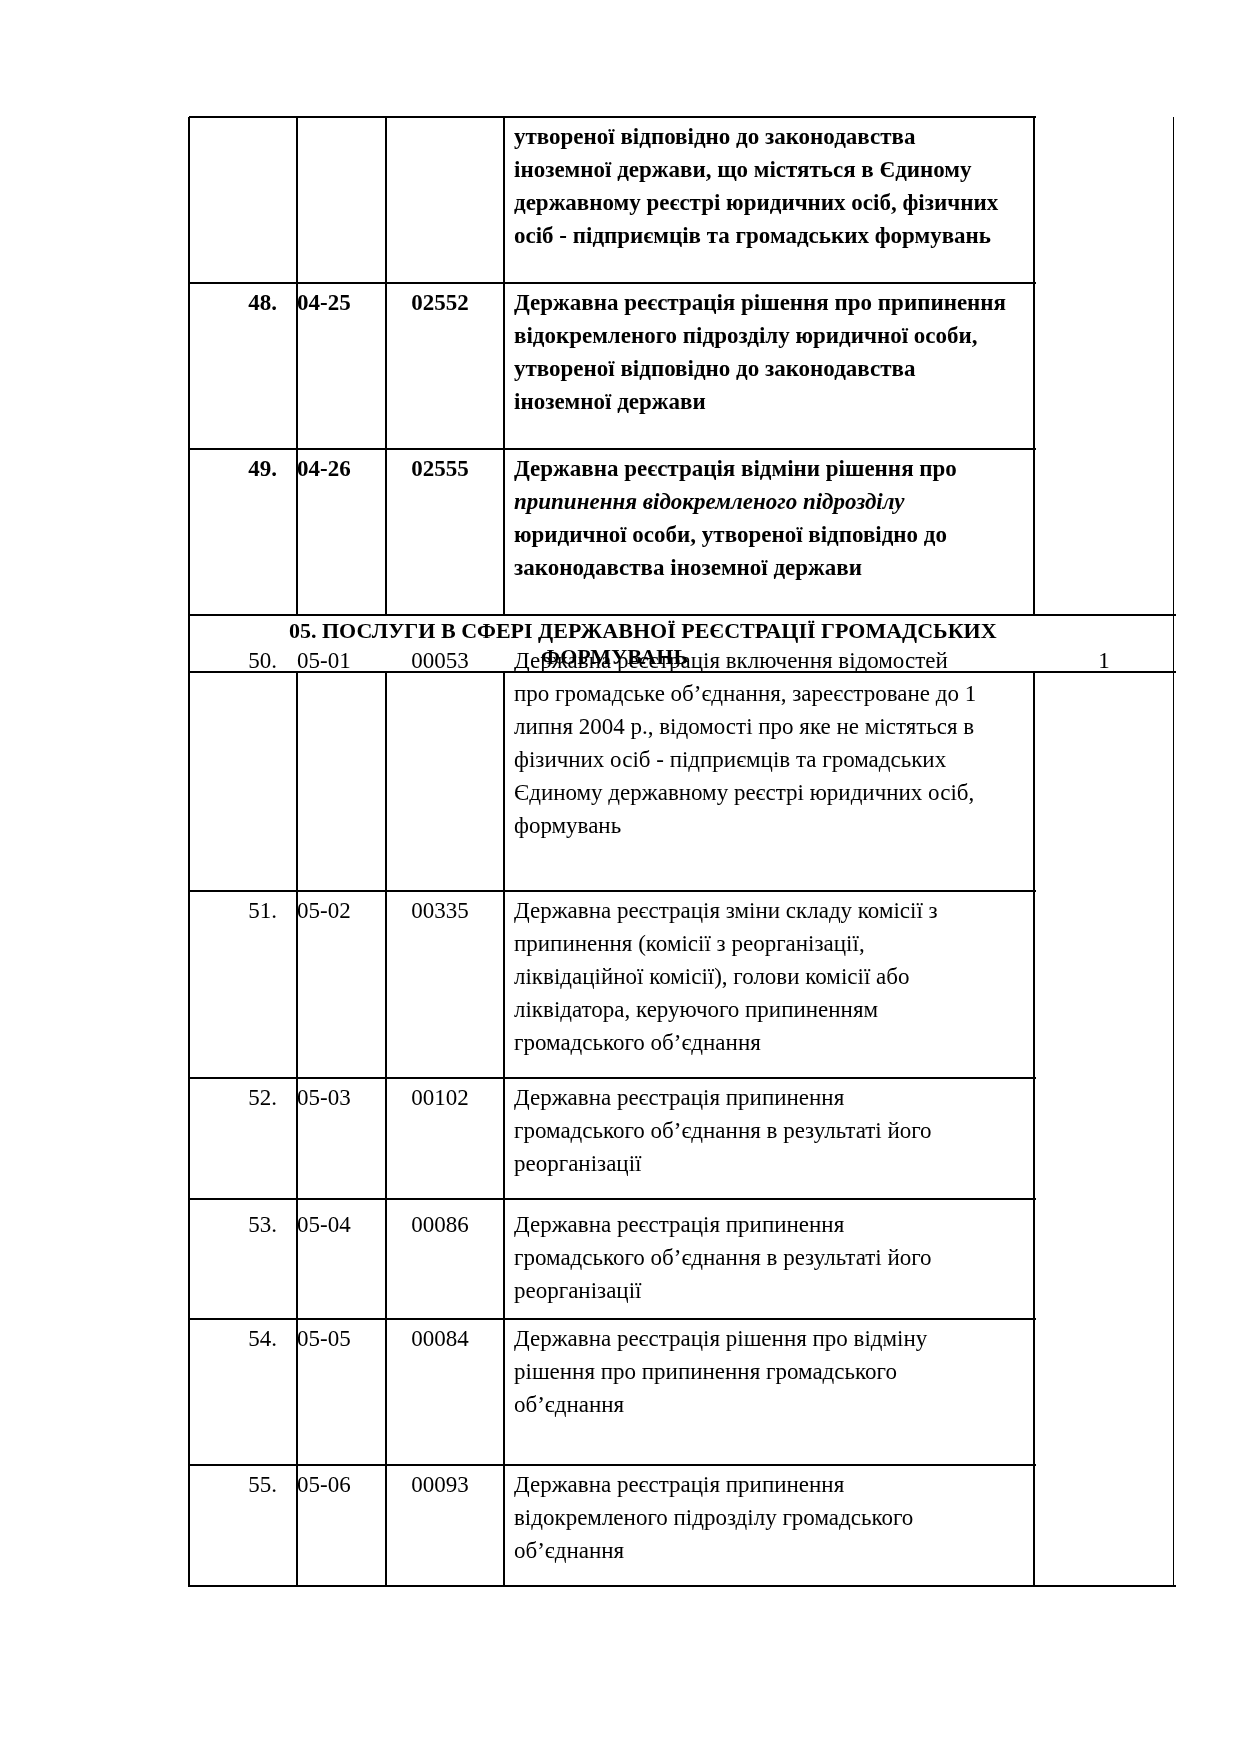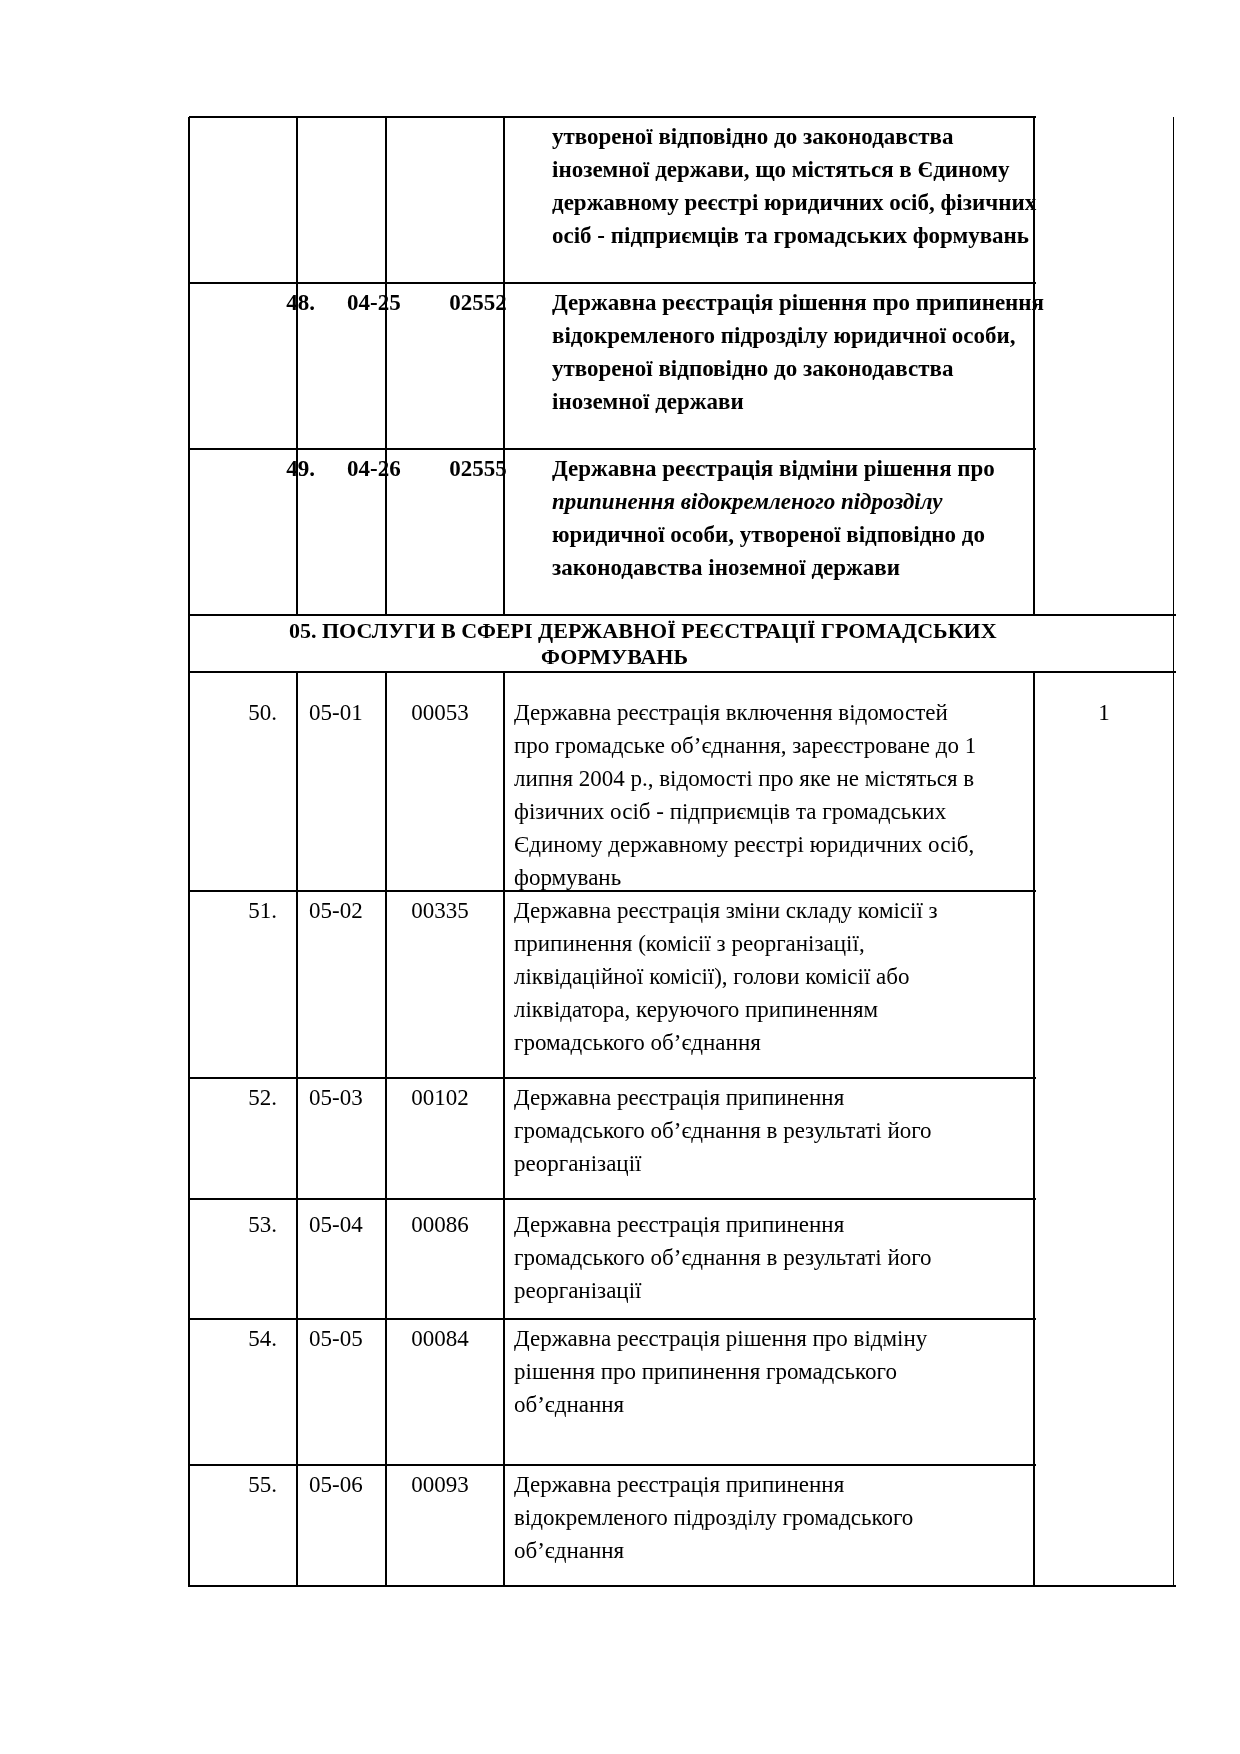--- a/index.html
+++ b/index.html
@@ -3,26 +3,26 @@
   <meta charset="utf-8">
   <style>
     html, body { margin: 0; padding: 0; background: #ffffff; }
     body { width: 1240px; height: 1754px; position: relative; overflow: hidden;
            font-family: "Liberation Serif", "DejaVu Serif", serif; color: #000; }
     .page { position: absolute; left: 0; top: 0; width: 1240px; height: 1754px; }
     .tbl { position: absolute; left: 189px; top: 117px; width: 985px; }
     .row { position: relative; display: block; }
     .cell { position: absolute; top: 0; bottom: 0; box-sizing: border-box; }
     .c1 { left: 0; width: 108px; text-align: right; padding-right: 20px; }
-    .c2 { left: 108px; width: 89px; padding-left: 12px; }
+    .c2 { left: 108px; width: 89px; }
     .c3 { left: 197px; width: 108px; text-align: center; }
     .c4 { left: 315px; width: 530px; padding-left: 10px; padding-right: 8px; }
     .c5 { left: 845px; width: 140px; text-align: center; }
     .txt { font-size: 23px; line-height: 33px; padding-top: 3px; }
-    .bold .c1, .bold .c2, .bold .c3, .bold .c4 { font-weight: bold; margin-left: 38px; }
+    .bold .c1, .bold .c2, .bold .c3, .bold .c4 { font-weight: bold; }
     .vline { position: absolute; width: 2px; background: #000; }
     .vline.thin { width: 1px; }
     .hline { position: absolute; height: 2px; background: #000; }
     .section { position: absolute; left: 0; width: 811px; text-align: center;
                font-weight: bold; font-size: 22px; line-height: 26px; box-sizing: border-box;
                padding: 0 60px 0 100px; }
   </style>
 </head>
 <body>
 
@@ -57,21 +57,21 @@
         <div class="cell txt c2">04-26</div>
         <div class="cell txt c3">02555</div>
         <div class="cell txt c4">
           <div style="white-space: nowrap;">Державна реєстрація відміни рішення про</div>
           <div style="white-space: nowrap; font-style: italic;">припинення відокремленого підрозділу</div>
           <div style="white-space: nowrap;">юридичної особи, утвореної відповідно до</div>
           <div style="white-space: nowrap;">законодавства іноземної держави</div>
         </div>
         <div class="cell txt c5"></div>
       </div>
-      <div class="row" style="position: absolute; left: 0px; width: 985px; top: 576px; height: 219px;">
+      <div class="row" style="position: absolute; left: 0px; width: 985px; top: 524px; height: 219px;">
         <div class="cell txt c1">50.</div>
         <div class="cell txt c2">05-01</div>
         <div class="cell txt c3">00053</div>
         <div class="cell txt c4">
           <div style="white-space: nowrap;">Державна реєстрація включення відомостей</div>
           <div style="white-space: nowrap;">про громадське об’єднання, зареєстроване до 1</div>
           <div style="white-space: nowrap;">липня 2004 р., відомості про яке не містяться в</div>
           <div style="white-space: nowrap;">фізичних осіб - підприємців та громадських</div>
           <div style="white-space: nowrap;">Єдиному державному реєстрі юридичних осіб,</div>
           <div style="white-space: nowrap;">формувань</div>

